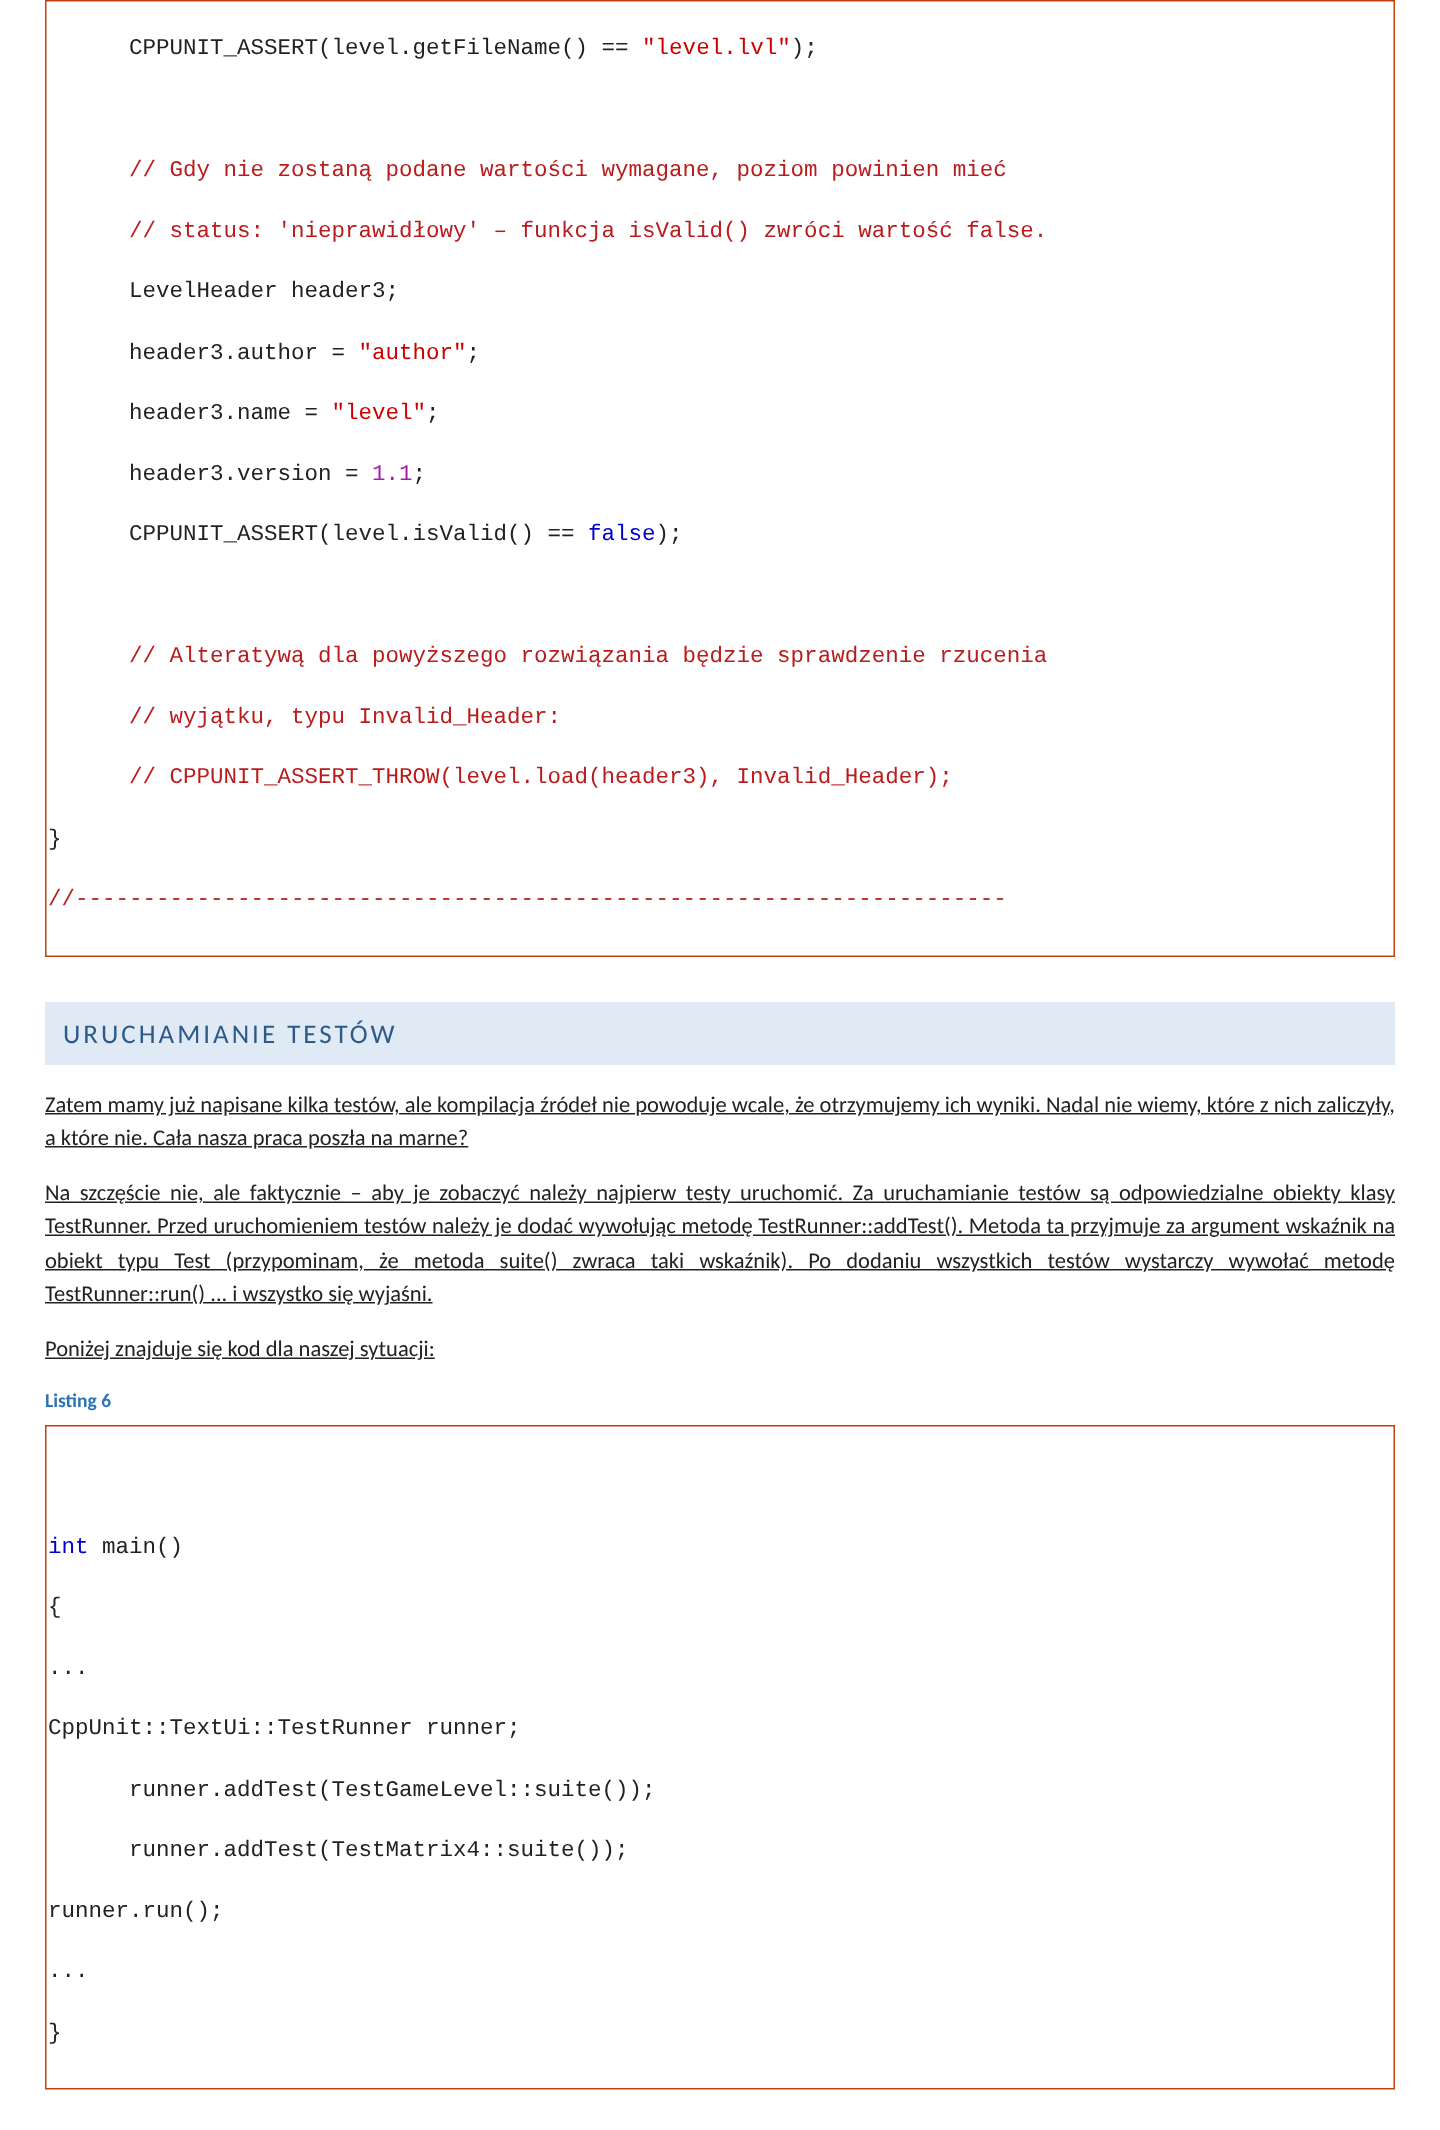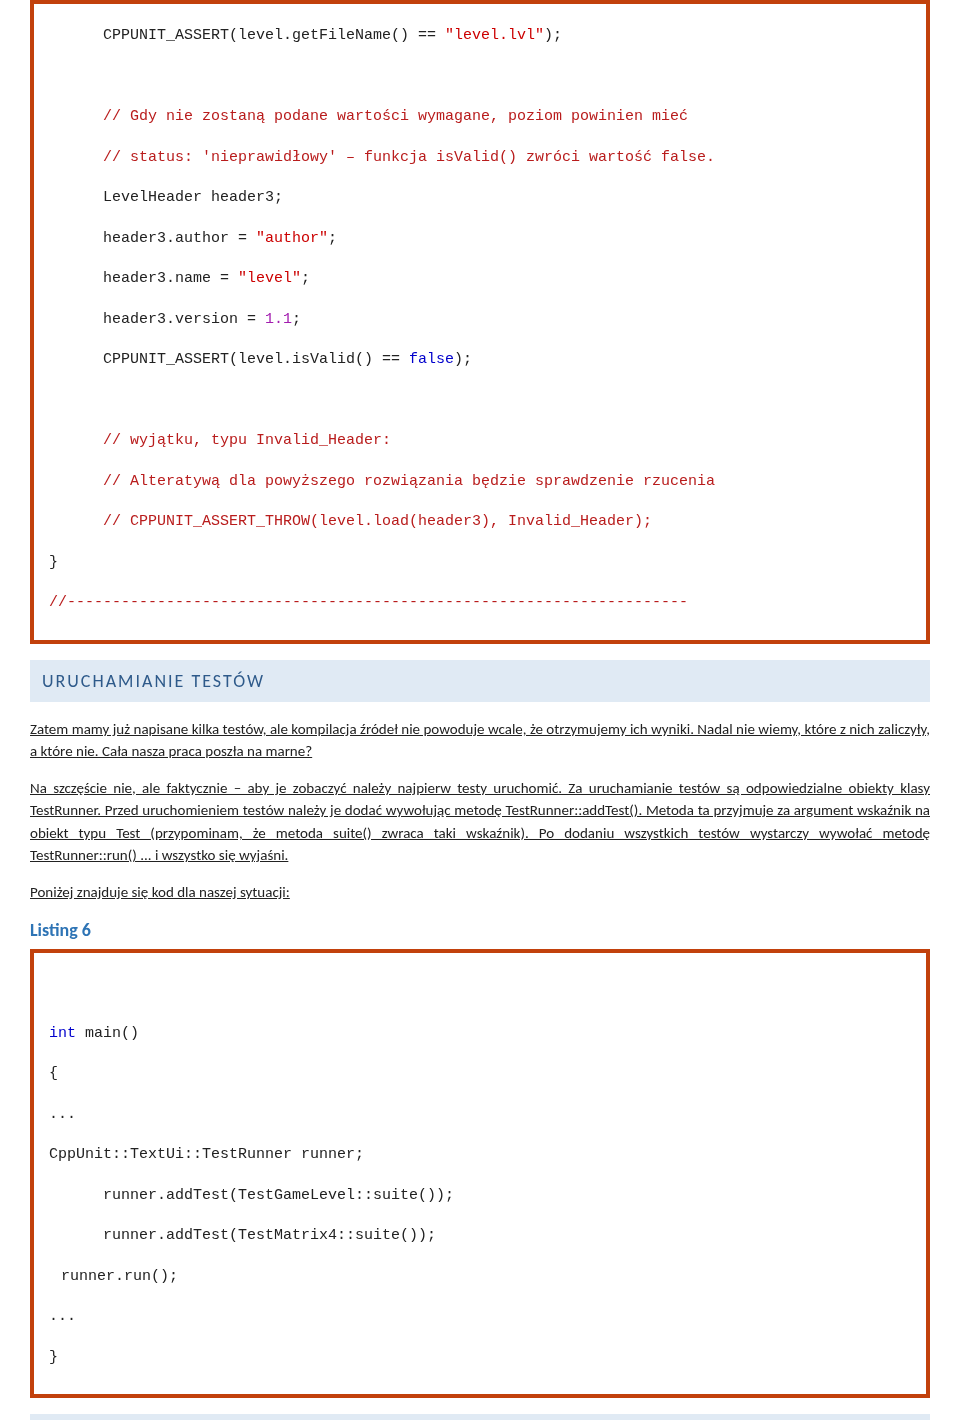--- a/index.html
+++ b/index.html
@@ -6,89 +6,89 @@
   body {
     width: 960px;
     min-height: 1420px;
     background: #fff;
     font-family: Calibri, "Segoe UI", sans-serif;
     font-size: 15px;
     color: #222;
     padding: 0 30px 30px 30px;
   }
   .code-box {
-    border: 4px solid #c2410c;
-    padding: 2px 15px 6px 15px;
+    border: 1px solid #c2410c;
+    padding: 2px 15px 6px 1px;
     font-family: "Courier New", monospace;
     font-size: 15px;
     line-height: 1.35;
     white-space: pre;
     overflow: hidden;
   }
   .str { color: #c00; }
   .num { color: #a21caf; }
   .kw  { color: #00c; }
   .com { color: #b91c1c; }
   .section-hdr {
     background: #e0eaf4;
     color: #2e5a8a;
     font-size: 18px;
     letter-spacing: 2px;
     padding: 10px 12px;
     font-family: Calibri, "Segoe UI", sans-serif;
     font-weight: 400;
-    margin: 16px 0 16px 0;
+    margin: 30px 0 16px 0;
   }
   .para {
     text-align: justify;
     margin: 14px 0;
     line-height: 1.5;
     text-decoration: underline;
   }
   .listing-label {
     color: #2e74b5;
     font-weight: bold;
-    font-size: 18px;
+    font-size: 13px;
     margin: 16px 0 8px 0;
   }
 </style>
 </head>
 <body>
 
 <div class="code-box">
 <span style="display: block;"><span>      CPPUNIT_ASSERT(level.getFileName() == </span><span class="str">"level.lvl"</span><span>);</span></span>
 <span style="display: block;"> </span>
 <span class="com" style="display: block;">      // Gdy nie zostaną podane wartości wymagane, poziom powinien mieć</span>
 <span class="com" style="display: block;">      // status: 'nieprawidłowy' – funkcja isValid() zwróci wartość false.</span>
 <span style="display: block;">      LevelHeader header3;</span>
 <span style="display: block;"><span>      header3.author = </span><span class="str">"author"</span><span>;</span></span>
 <span style="display: block;"><span>      header3.name = </span><span class="str">"level"</span><span>;</span></span>
 <span style="display: block;"><span>      header3.version = </span><span class="num">1.1</span><span>;</span></span>
 <span style="display: block;"><span>      CPPUNIT_ASSERT(level.isValid() == </span><span class="kw">false</span><span>);</span></span>
 <span style="display: block;"> </span>
+<span class="com" style="display: block;">      // Alteratywą dla powyższego rozwiązania będzie sprawdzenie rzucenia</span>
 <span class="com" style="display: block;">      // wyjątku, typu Invalid_Header:</span>
-<span class="com" style="display: block;">      // Alteratywą dla powyższego rozwiązania będzie sprawdzenie rzucenia</span>
 <span class="com" style="display: block;">      // CPPUNIT_ASSERT_THROW(level.load(header3), Invalid_Header);</span>
 <span style="display: block;">}</span>
 <span class="com" style="display: block;">//---------------------------------------------------------------------</span>
 </div>
 
 <div class="section-hdr">URUCHAMIANIE TESTÓW</div>
 
 <p class="para">Zatem mamy już napisane kilka testów, ale kompilacja źródeł nie powoduje wcale, że otrzymujemy ich wyniki. Nadal nie wiemy, które z nich zaliczyły, a które nie. Cała nasza praca poszła na marne?</p>
 <p class="para">Na szczęście nie, ale faktycznie – aby je zobaczyć należy najpierw testy uruchomić. Za uruchamianie testów są odpowiedzialne obiekty klasy TestRunner. Przed uruchomieniem testów należy je dodać wywołując metodę TestRunner::addTest(). Metoda ta przyjmuje za argument wskaźnik na obiekt typu Test (przypominam, że metoda suite() zwraca taki wskaźnik). Po dodaniu wszystkich testów wystarczy wywołać metodę TestRunner::run() ... i wszystko się wyjaśni.</p>
 <p class="para">Poniżej znajduje się kod dla naszej sytuacji:</p>
 
 <div class="listing-label">Listing 6</div>
 
 <div class="code-box">
 <span style="display: block; margin-top: 48px;"><span class="kw">int</span><span> main()</span></span>
 <span style="display: block;">{</span>
 <span style="display: block;">...</span>
 <span style="display: block;">CppUnit::TextUi::TestRunner runner;</span>
 <span style="display: block;">      runner.addTest(TestGameLevel::suite());</span>
 <span style="display: block;">      runner.addTest(TestMatrix4::suite());</span>
-<span style="display: block; margin-left: 12px;">runner.run();</span>
+<span style="display: block;">runner.run();</span>
 <span style="display: block;">...</span>
 <span style="display: block;">}</span>
 </div>
 
 <div class="section-hdr">RAPORTY</div>
 
 </body></html>

